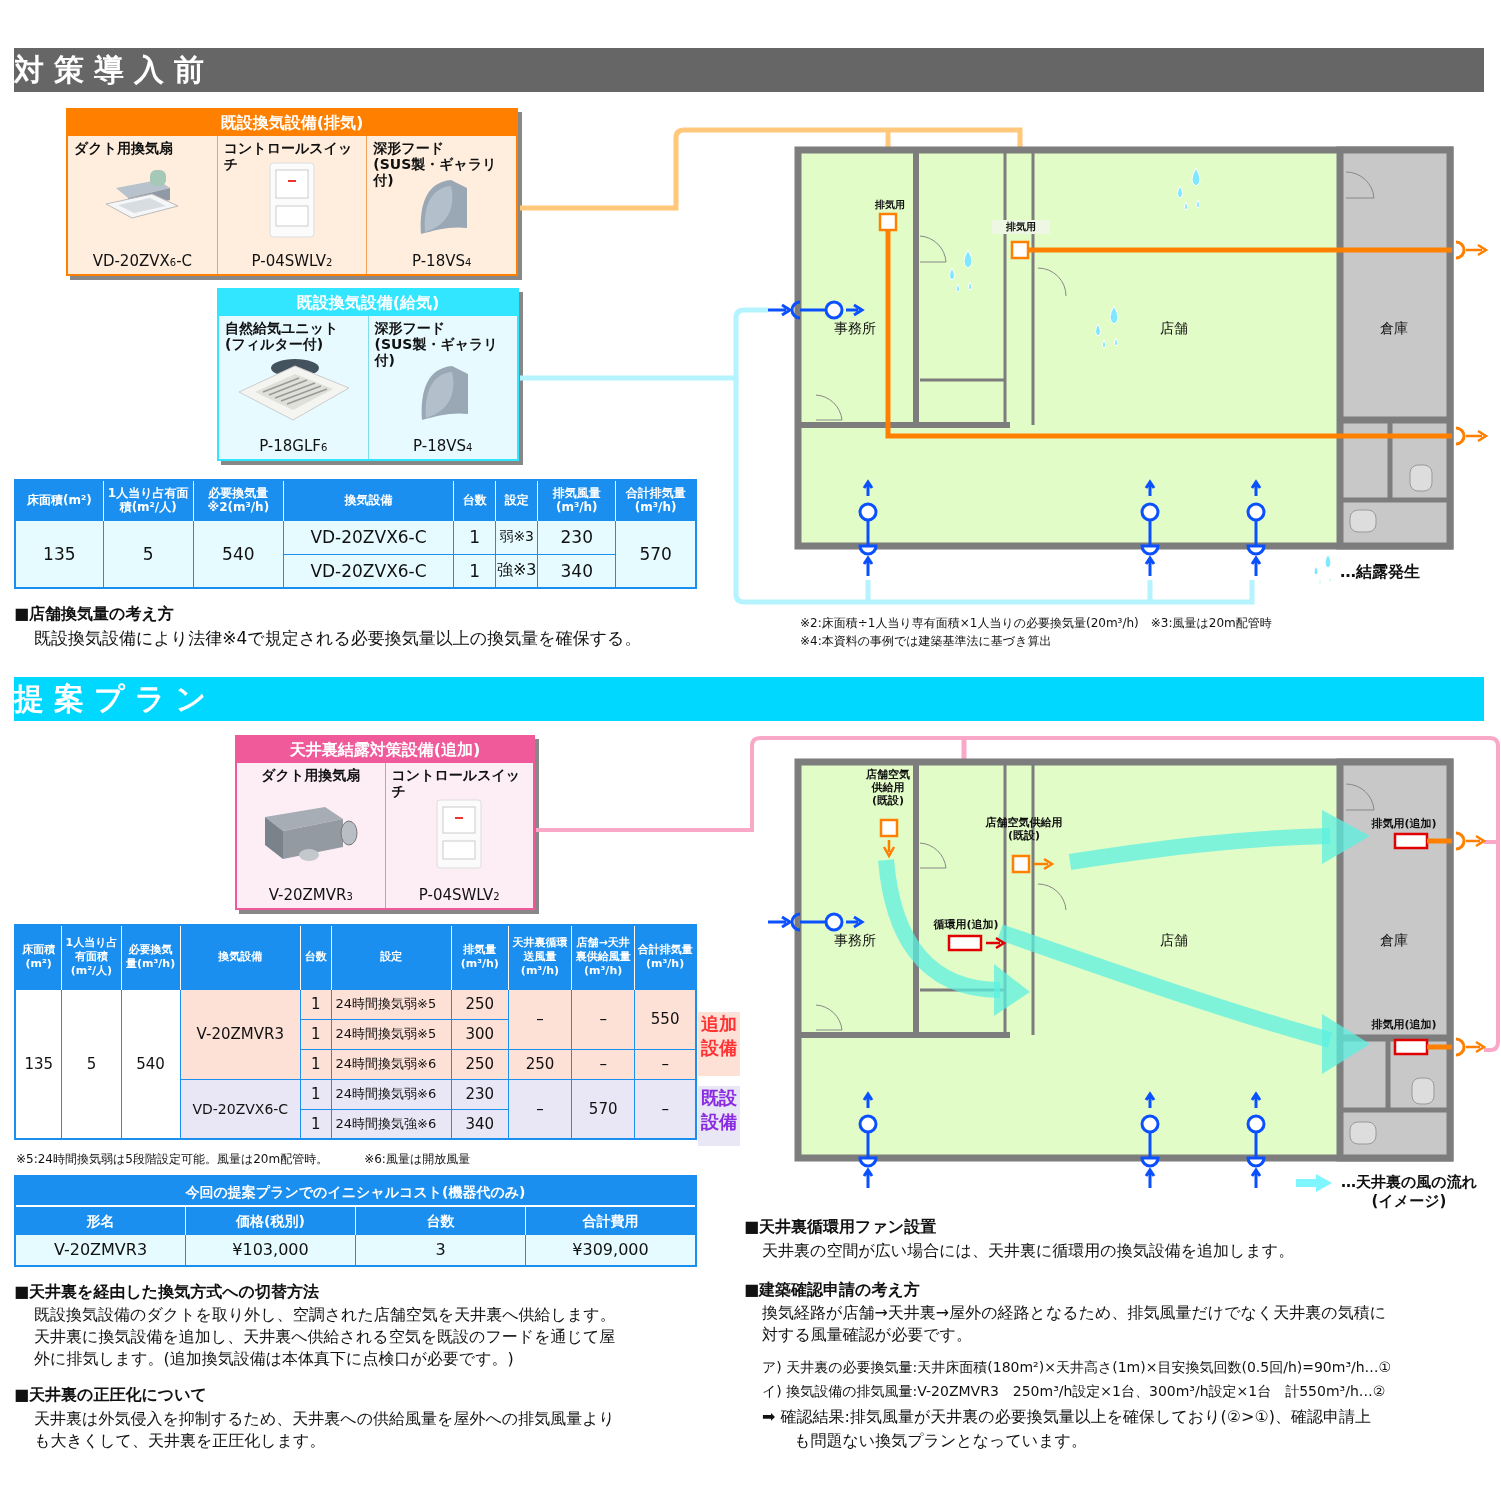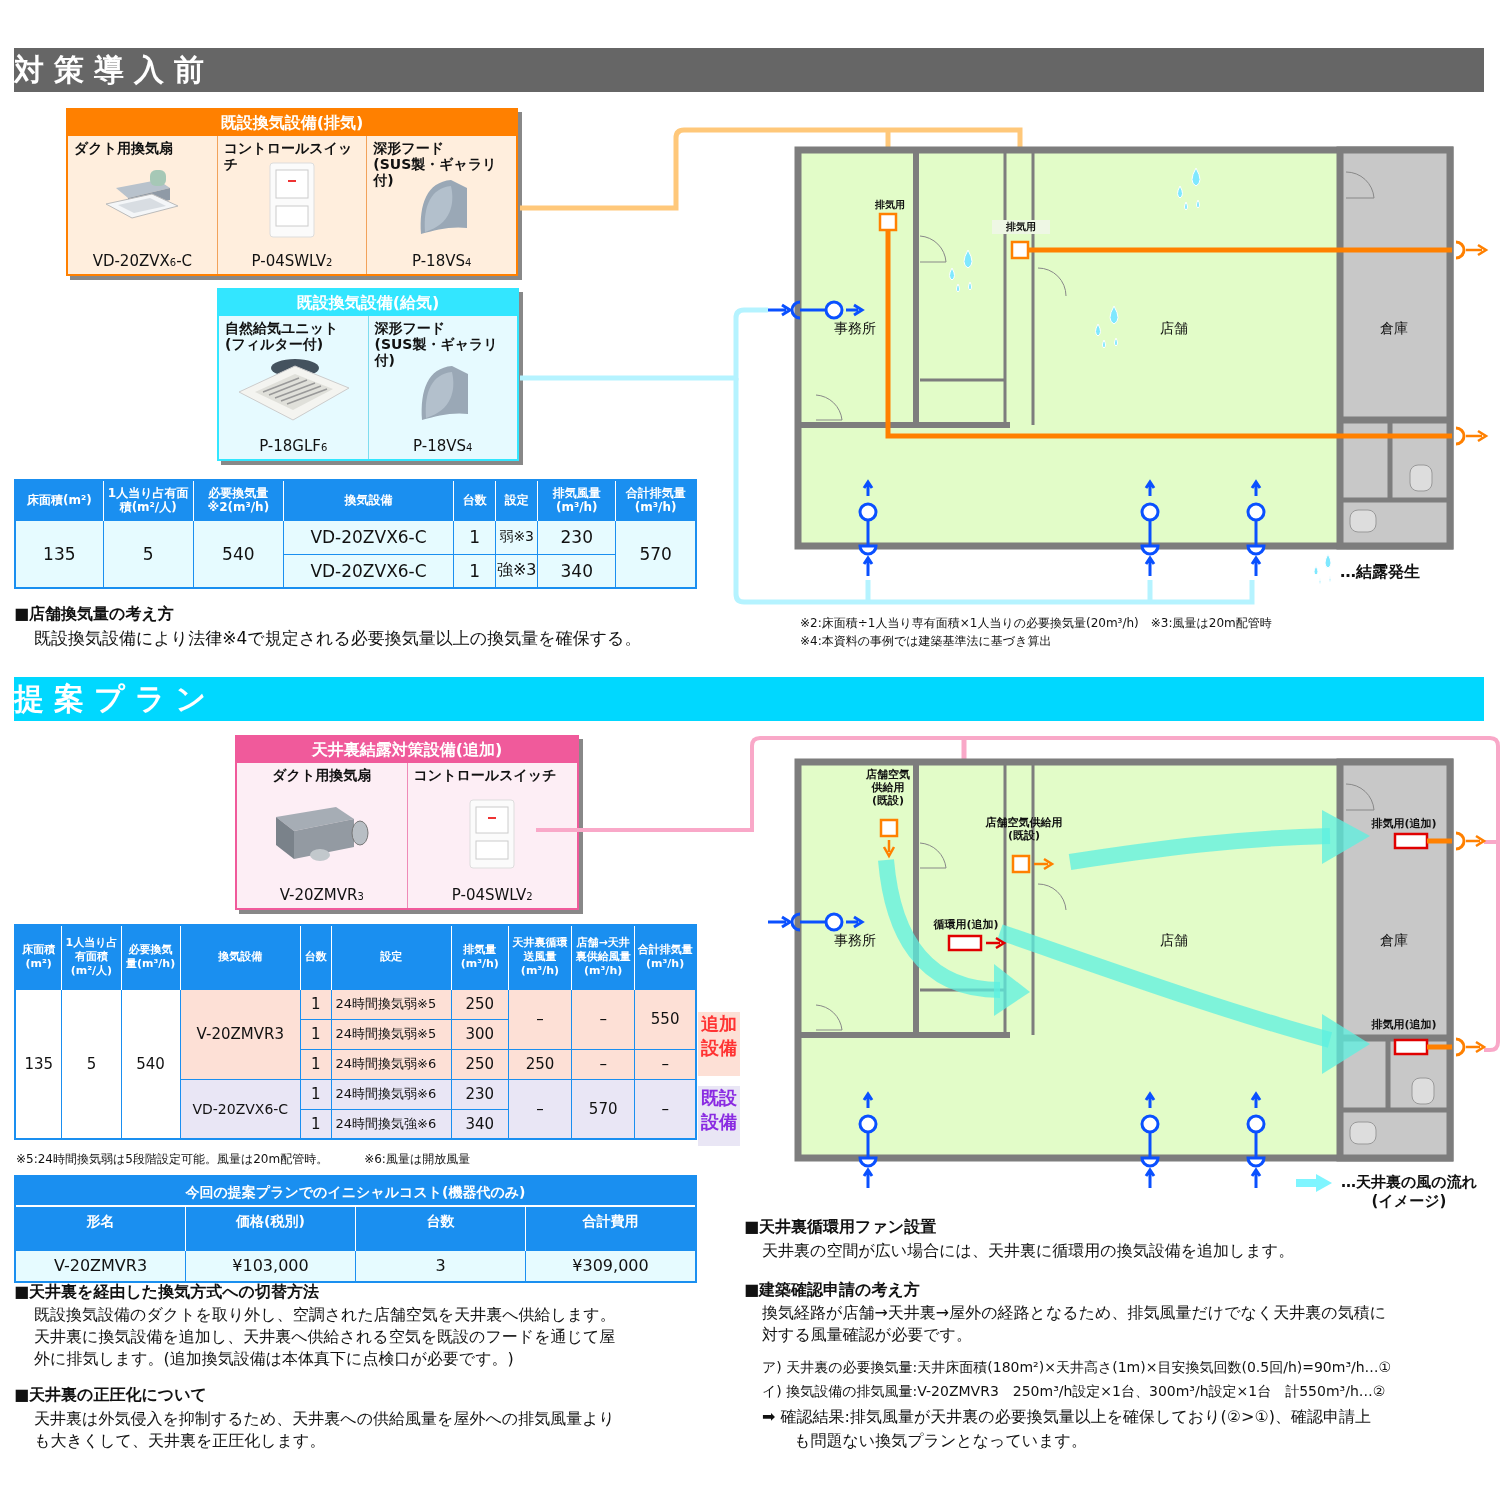--- a/index.html
+++ b/index.html
@@ -42,21 +42,21 @@
   .t2 td.lv { background: #e9e6f5; }
   .t2 th { height: 64px; font-size: 11px; }
   .sub { font-size: 10px; }
   .side-label { position: absolute; font-size: 18px; font-weight: bold; line-height: 24px; text-align: center; width: 42px; }
 
   .cost { position: absolute; left: 14px; top: 1175px; width: 683px; border: 2px solid #1a8ff0; }
   .cost .h { background: #1a8ff0; color: #fff; text-align: center; font-size: 14px; font-weight: bold; height: 30px; line-height: 30px; border-bottom: 2px solid #fff; }
   .cost .row { display: flex; }
   .cost .row div { flex: 1; text-align: center; }
   .cost .row div + div { border-left: 1px solid #fff; }
-  .cost .hdr div { background: #1a8ff0; color: #fff; font-size: 14px; font-weight: bold; height: 44px; line-height: 28px; }
+  .cost .hdr div { background: #1a8ff0; color: #fff; font-size: 14px; font-weight: bold; height: 28px; line-height: 28px; }
   .cost .val div { background: #e6fbff; font-size: 16px; height: 30px; line-height: 30px; }
   .cost .val div + div { border-left: 1px solid #1a8ff0; }
 
   .sect-h { position: absolute; font-size: 16px; font-weight: bold; }
   .sect-p { position: absolute; font-size: 16px; line-height: 22px; white-space: pre-line; }
   .note { position: absolute; font-size: 12px; line-height: 18px; }
 
   
   .plan { position: absolute; }
   .lbl { position: absolute; font-size: 14px; }
@@ -262,21 +262,21 @@
 </svg>
 <div class="blbl" style="left:862px;top:198px;width:56px">排気用</div>
 <div class="blbl" style="left:992px;top:220px;width:58px;background:#eef7e4">排気用</div>
 <div class="lbl" style="left:834px;top:320px">事務所</div>
 <div class="lbl" style="left:1160px;top:320px">店舗</div>
 <div class="lbl" style="left:1380px;top:320px">倉庫</div>
 <div class="lbl" style="left:1340px;top:562px;font-size:16px;font-weight:bold">…結露発生</div>
 
 <div class="banner plan">提案プラン</div>
 
-<div class="card pink" style="left:235px;top:735px;width:344px;height:175px;">
+<div class="card pink" style="left:235px;top:735px;width:300px;height:175px;">
   <div class="ttl">天井裏結露対策設備(追加)</div>
   <div class="cols">
     <div class="col">
       <div class="clabel" style="text-align:center">ダクト用換気扇</div>
       <svg class="img" style="top:32px" width="100" height="70" viewBox="0 0 100 70">
         <polygon points="4,22 64,12 82,24 22,36" fill="#a6adb5"></polygon>
         <polygon points="4,22 22,36 22,64 4,50" fill="#7a828a"></polygon>
         <polygon points="22,36 82,24 82,52 22,64" fill="#939aa2"></polygon>
         <ellipse cx="88" cy="38" rx="8" ry="12" fill="#b8bec4" stroke="#777"></ellipse>
         <ellipse cx="48" cy="60" rx="10" ry="6" fill="#c2c8cc"></ellipse>

